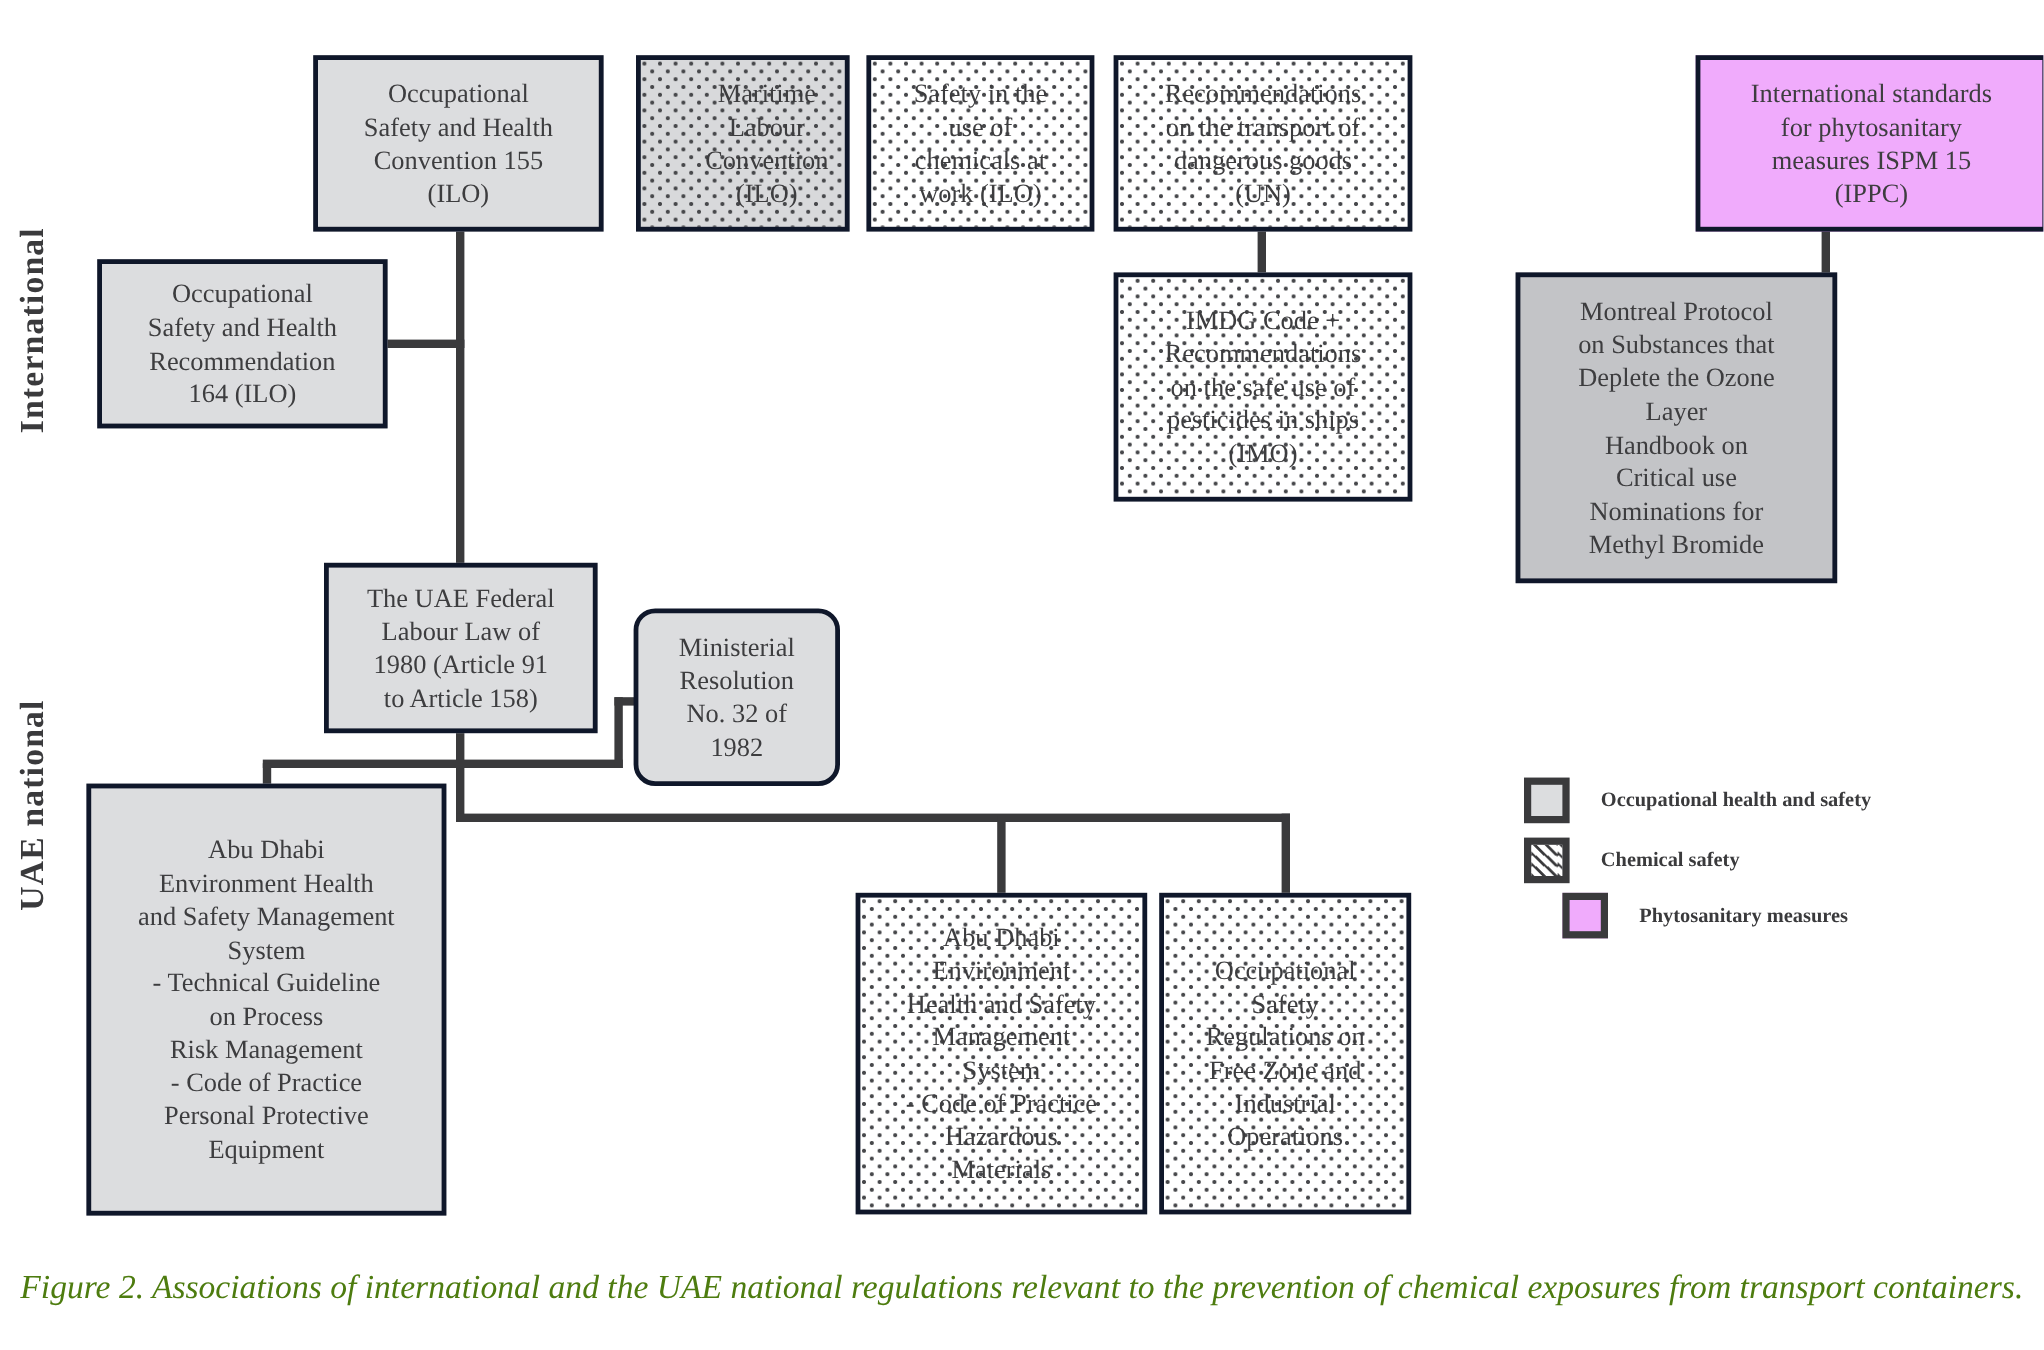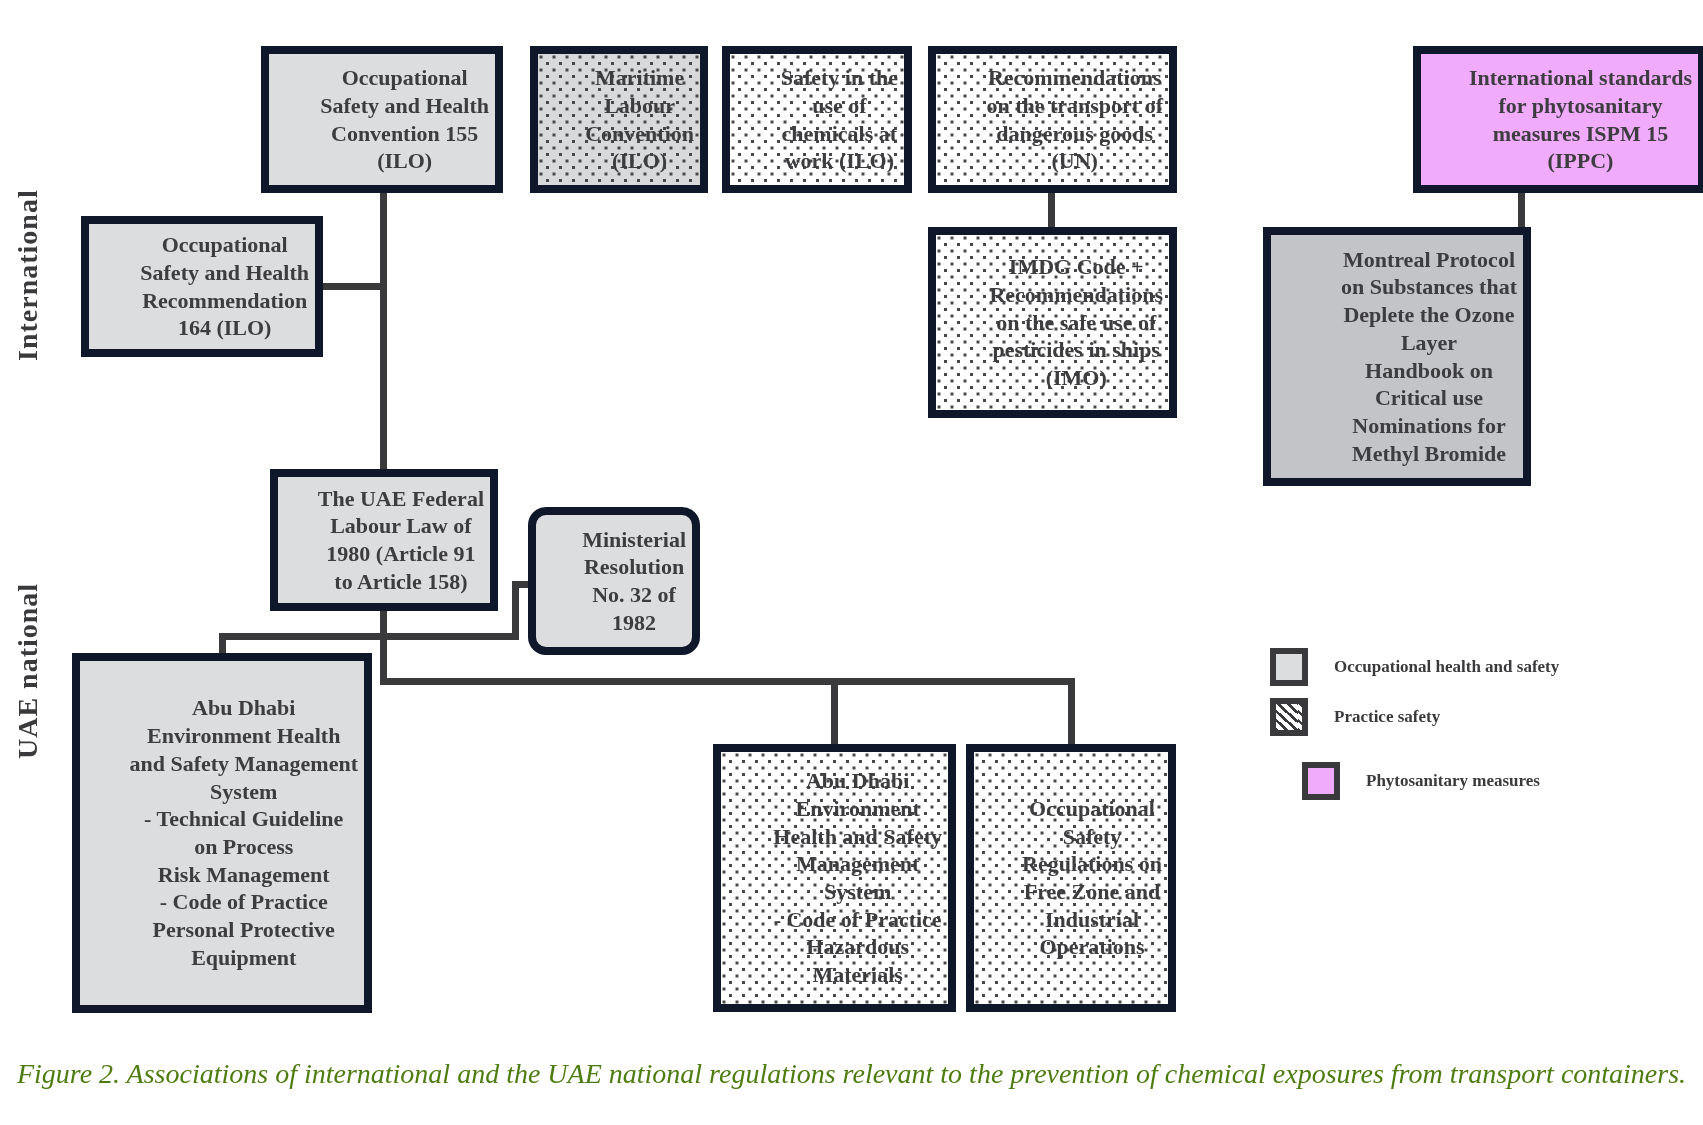--- a/index.html
+++ b/index.html
@@ -7,27 +7,27 @@
     position: relative;
     width: 1703px;
     height: 1125px;
     background: #ffffff;
     overflow: hidden;
     font-family: "Liberation Serif", "DejaVu Serif", serif;
   }
   .box {
     position: absolute;
     box-sizing: border-box;
-    border: 8px solid #0f172a;
+    border: 4px solid #0f172a;
     display: flex;
     align-items: center;
-    justify-content: flex-end;
+    justify-content: center;
     text-align: center;
     color: #3d3d3f;
-    font-weight: bold;
+    font-weight: normal;
     font-size: 22px;
     line-height: 1.26;
   }
   .box .box-label { white-space: pre-line; padding: 4px 6px; }
   .fill-osh { background-color: #dcdddf; }
   .fill-phyto { background-color: #f0abfc; margin-left: 32px; }
   .fill-montreal { background-color: #c3c4c7; }
   .fill-dots {
     background-color: #ffffff;
     background-image:
@@ -212,22 +212,22 @@
 Industrial
 Operations</span>
   </div>
 
   <div class="legend-row" style="left:1270px; top:648px;">
     <span class="swatch fill-osh"></span>
     <span class="legend-label">Occupational health and safety</span>
   </div>
   <div class="legend-row" style="left:1270px; top:698px;">
     <span class="swatch swatch-hatch"></span>
-    <span class="legend-label">Practice safety</span>
-  </div>
-  <div class="legend-row" style="left:1270px; top:762px;">
+    <span class="legend-label">Chemical safety</span>
+  </div>
+  <div class="legend-row" style="left:1270px; top:744px;">
     <span class="swatch fill-phyto"></span>
     <span class="legend-label">Phytosanitary measures</span>
   </div>
 
   <div class="caption">Figure 2. Associations of international and the UAE national regulations relevant to the prevention of chemical exposures from transport containers.</div>
 
 </div>
 
 </body></html>

